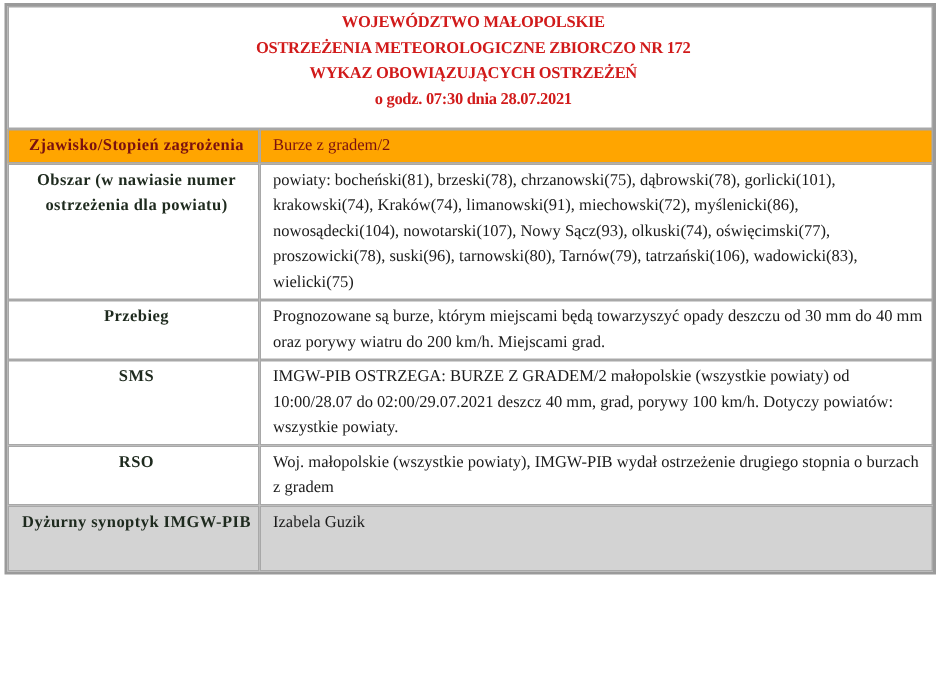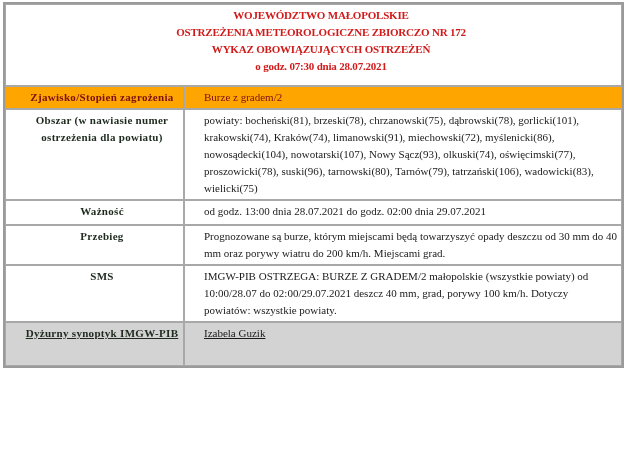--- a/index.html
+++ b/index.html
@@ -2,37 +2,37 @@
 <html><head>
 <meta charset="utf-8">
 <style>
   html, body { margin: 0; padding: 0; background: #ffffff; }
   body { width: 628px; height: 449px; overflow: hidden; position: relative;
          font-family: "Liberation Serif", "DejaVu Serif", serif; color: #1a1a1a; }
   table.warn { position: absolute; left: 3px; top: 2px; width: 621px;
                border-collapse: separate; border-spacing: 0;
                border-top: 2px solid #9a9a9a; border-left: 2px solid #9a9a9a;
                border-right: 2px solid #9a9a9a; border-bottom: 2px solid #9a9a9a; }
-  table.warn td { border: 1px solid #a8a8a8; padding: 2px 4px 2px 19px; vertical-align: top;
+  table.warn td { border: 1px solid #a8a8a8; padding: 2px 4px 2px 8px; vertical-align: top;
                   font-size: 11px; line-height: 17px; }
   td.title { text-align: center; color: #d11a1a; font-weight: bold; font-size: 13.5px;
              line-height: 20px; padding: 4px 0 2px 0; height: 76px; vertical-align: middle; }
   td.title div { letter-spacing: -0.2px; }
   tr.hdr td { background: #ffa500; color: #7a1010; height: 17px; }
   tr.hdr td.lbl { font-weight: bold; }
   td.lbl { width: 154px; font-weight: bold; color: #1e2a1e; letter-spacing: 0.3px; text-align: center; }
   tr.gray td { background: #d3d3d3; }
   .r-obszar td { height: 80px; }
   .r-waz td { height: 19px; }
   .r-praw td { height: 19px; }
   .r-prz td { height: 33px; }
   .r-sms td { height: 50px; margin-left: 15px; }
   .r-rso td { height: 30px; }
   .r-uw td { height: 18px; }
-  .r-dyz td { height: 38px; text-decoration: underline; }
+  .r-dyz td { height: 38px; }
 </style>
 </head>
 <body>
 
 <table class="warn">
   <tbody>
       <tr>
     <td class="title" colspan="2">
       <div>WOJEWÓDZTWO MAŁOPOLSKIE</div>
       <div>OSTRZEŻENIA METEOROLOGICZNE ZBIORCZO NR 172</div>
@@ -41,30 +41,30 @@
     </td>
   </tr>
   <tr class="hdr">
     <td class="lbl">Zjawisko/Stopień zagrożenia</td>
     <td>Burze z gradem/2</td>
   </tr>
   <tr class="r-obszar">
     <td class="lbl">Obszar (w nawiasie numer ostrzeżenia dla powiatu)</td>
     <td>powiaty: bocheński(81), brzeski(78), chrzanowski(75), dąbrowski(78), gorlicki(101), krakowski(74), Kraków(74), limanowski(91), miechowski(72), myślenicki(86), nowosądecki(104), nowotarski(107), Nowy Sącz(93), olkuski(74), oświęcimski(77), proszowicki(78), suski(96), tarnowski(80), Tarnów(79), tatrzański(106), wadowicki(83), wielicki(75)</td>
   </tr>
-  <tr class="r-waz">
-    <td class="lbl">Ważność</td>
-    <td>od godz. 13:00 dnia 28.07.2021 do godz. 02:00 dnia 29.07.2021</td>
-  </tr>
   <tr class="r-prz">
     <td class="lbl">Przebieg</td>
     <td>Prognozowane są burze, którym miejscami będą towarzyszyć opady deszczu od 30 mm do 40 mm oraz porywy wiatru do 200 km/h. Miejscami grad.</td>
   </tr>
   <tr class="r-sms">
     <td class="lbl">SMS</td>
     <td>IMGW-PIB OSTRZEGA: BURZE Z GRADEM/2 małopolskie (wszystkie powiaty) od 10:00/28.07 do 02:00/29.07.2021 deszcz 40 mm, grad, porywy 100 km/h. Dotyczy powiatów: wszystkie powiaty.</td>
+  </tr>
+  <tr class="r-rso">
+    <td class="lbl">RSO</td>
+    <td>Woj. małopolskie (wszystkie powiaty), IMGW-PIB wydał ostrzeżenie drugiego stopnia o burzach z gradem</td>
   </tr>
   <tr class="r-dyz gray">
     <td class="lbl">Dyżurny synoptyk IMGW-PIB</td>
     <td>Izabela Guzik</td>
   </tr>
 </tbody>
   </table>
 
 </body></html>

